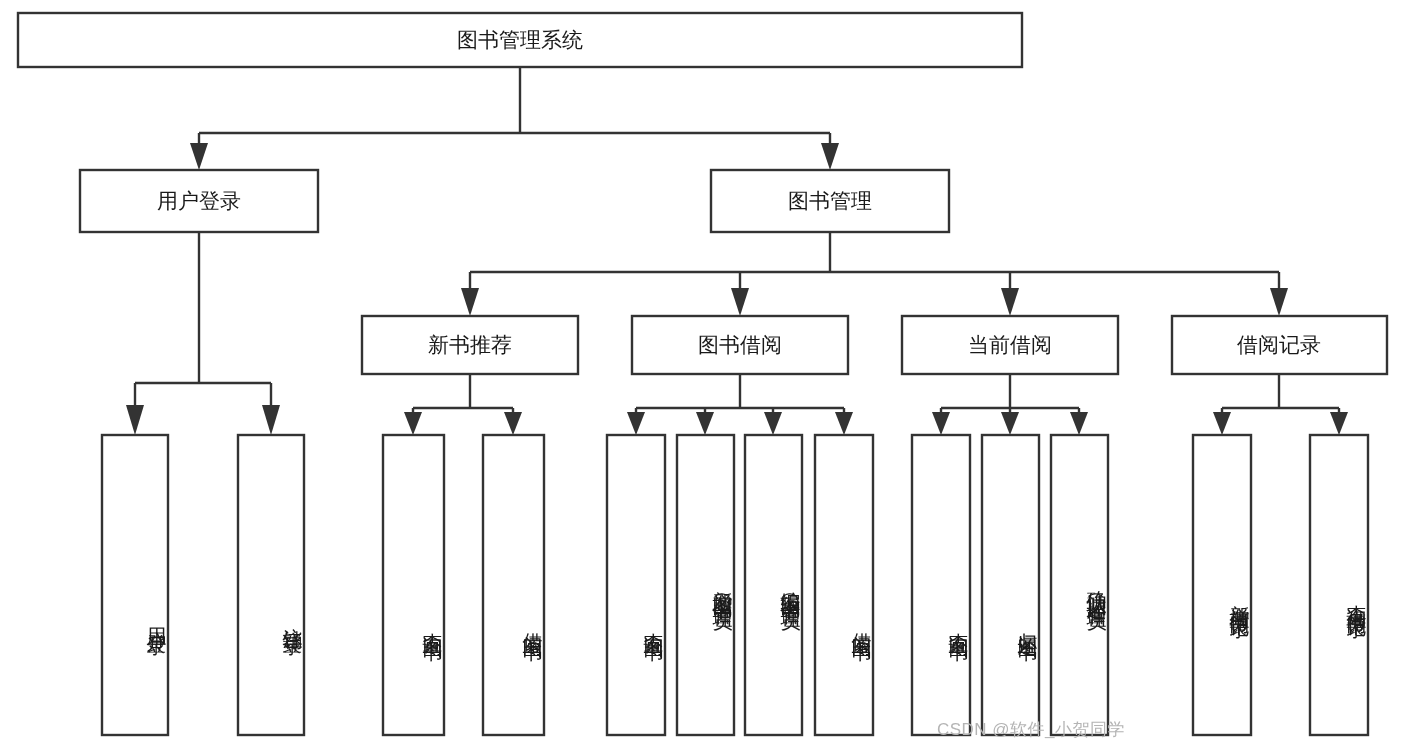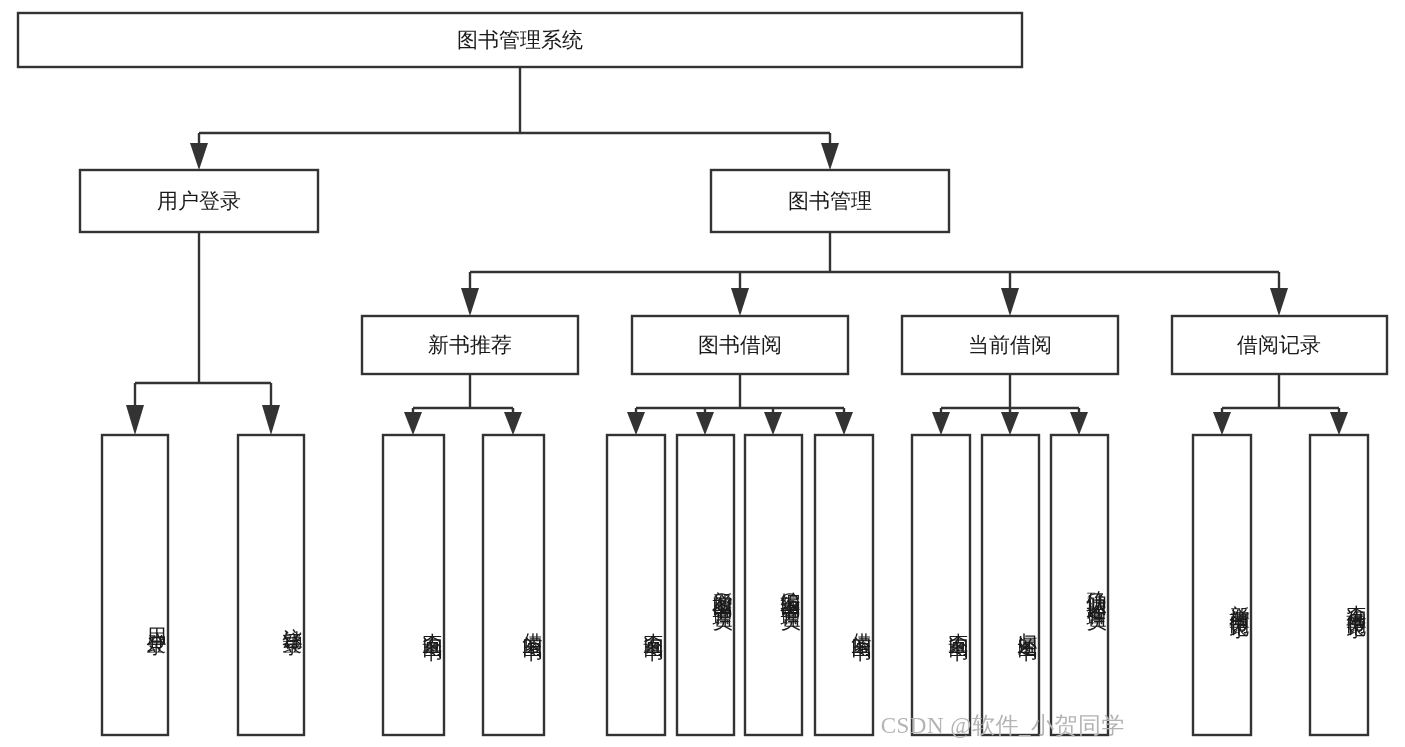--- a/index.html
+++ b/index.html
@@ -60,22 +60,22 @@
     line-height: 1.15;
     color: #1a1a1a;
     letter-spacing: 3px;
     white-space: nowrap;
     pointer-events: none;
   }
   .watermark {
     position: absolute;
     right: 14px;
     bottom: 6px;
-    font-family: Liberation Serif, serif;
-    font-size: 23px;
+    font-family: Liberation Sans, sans-serif;
+    font-size: 17px;
     color: #b4b4b4;
     letter-spacing: 0.5px;
     user-select: none;
   }
 </style>
 </head>
 <body>
 
 <div id="diagram-root">
 

